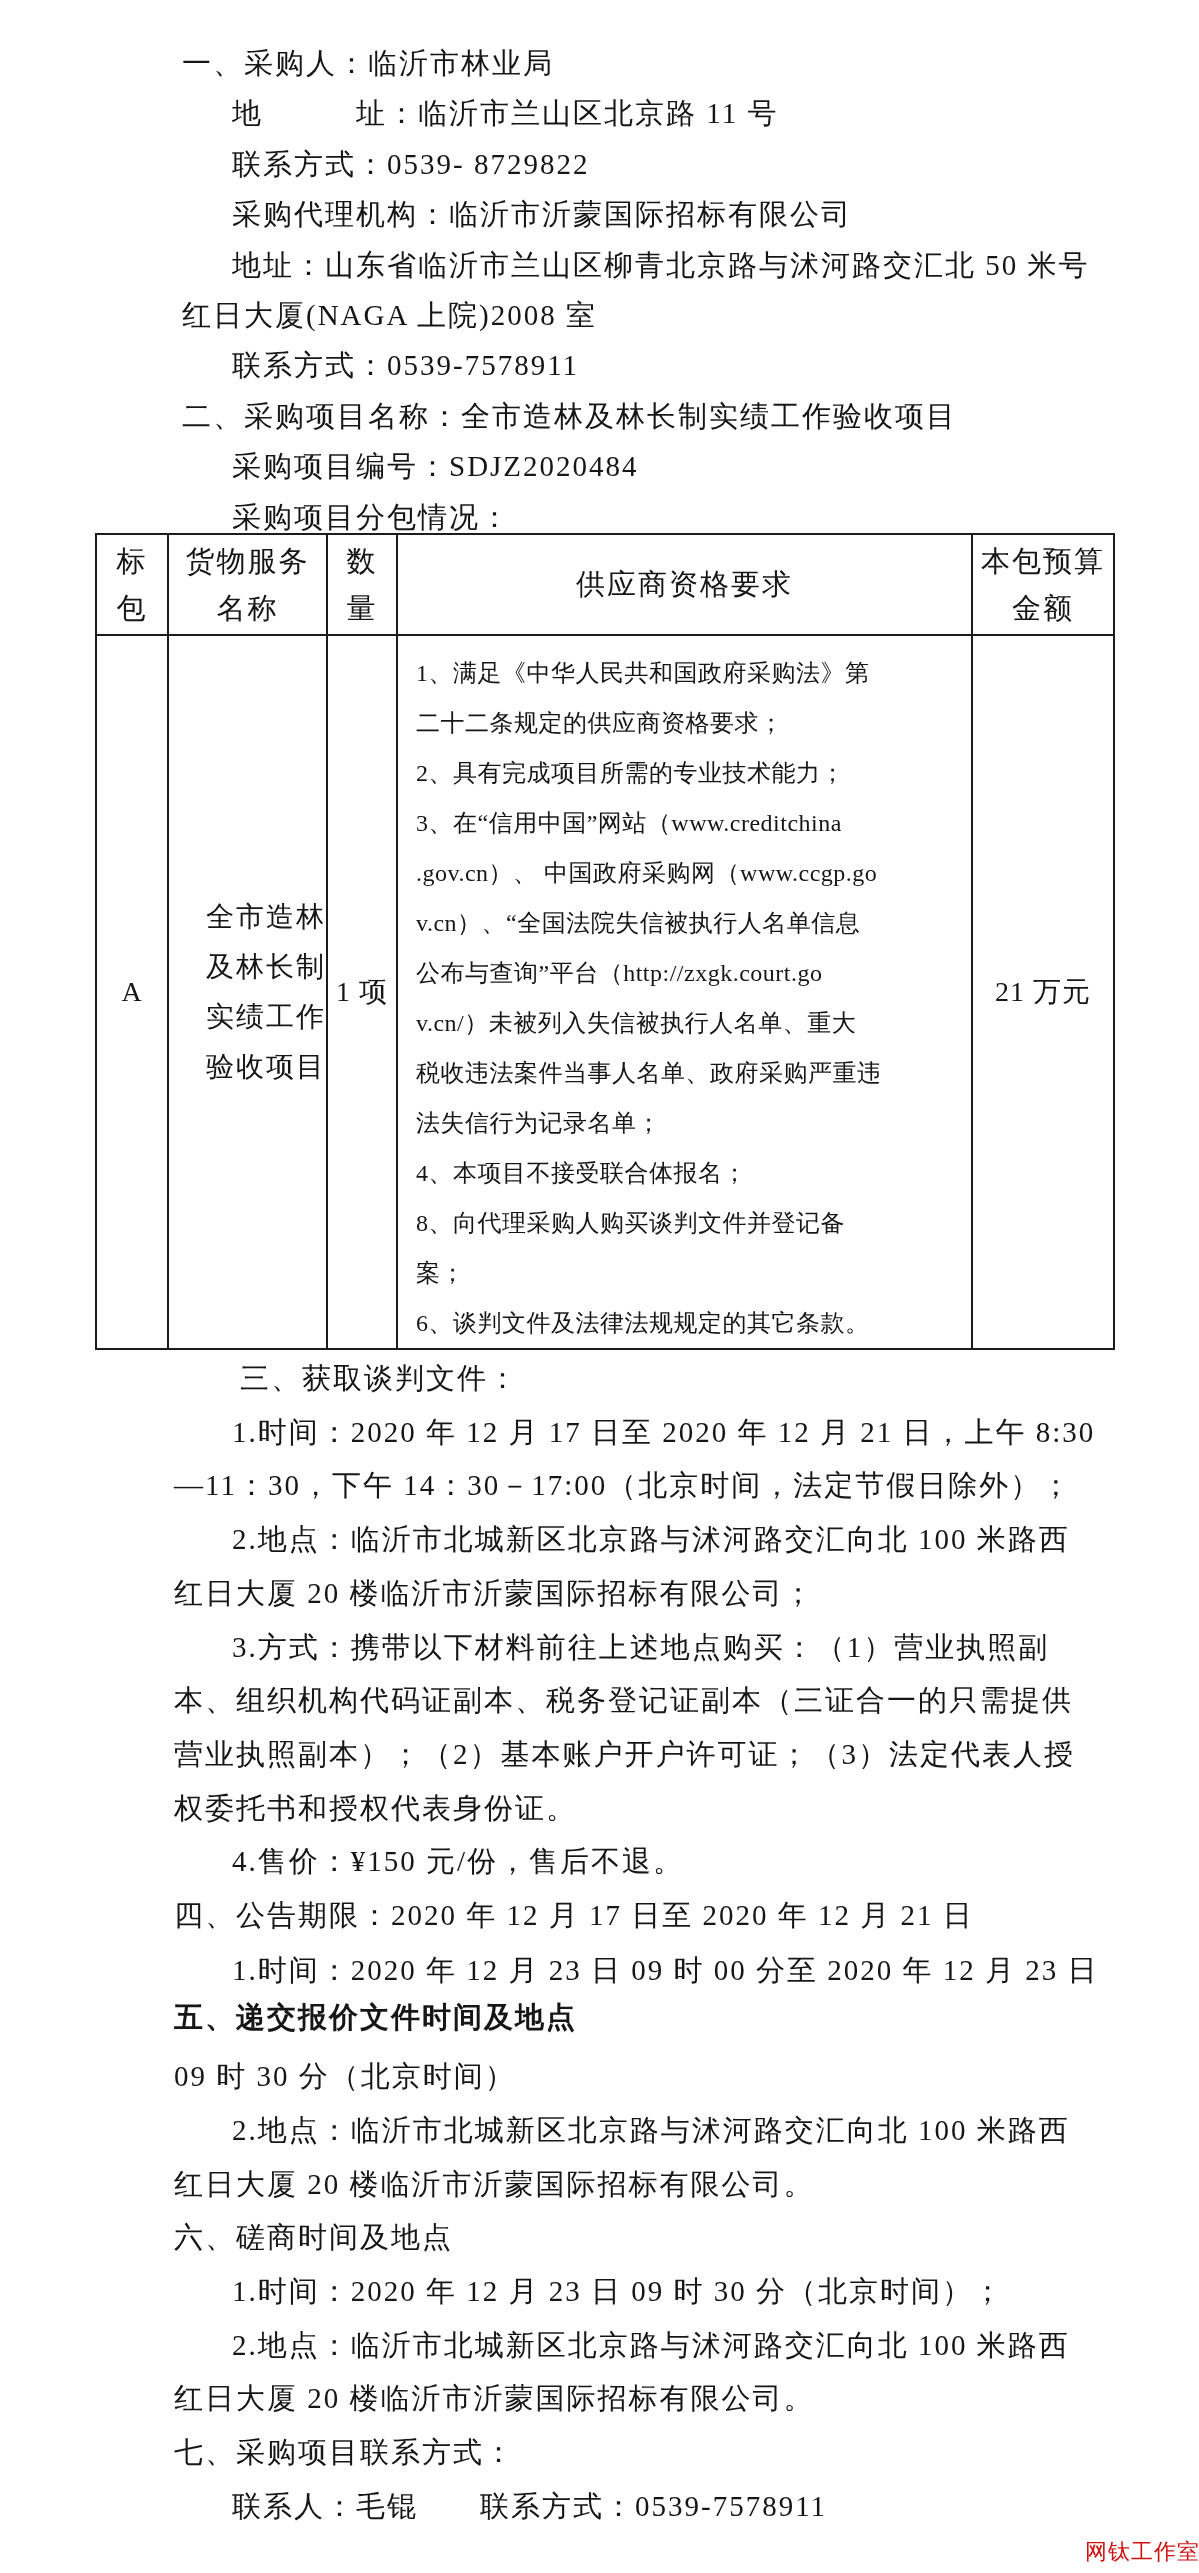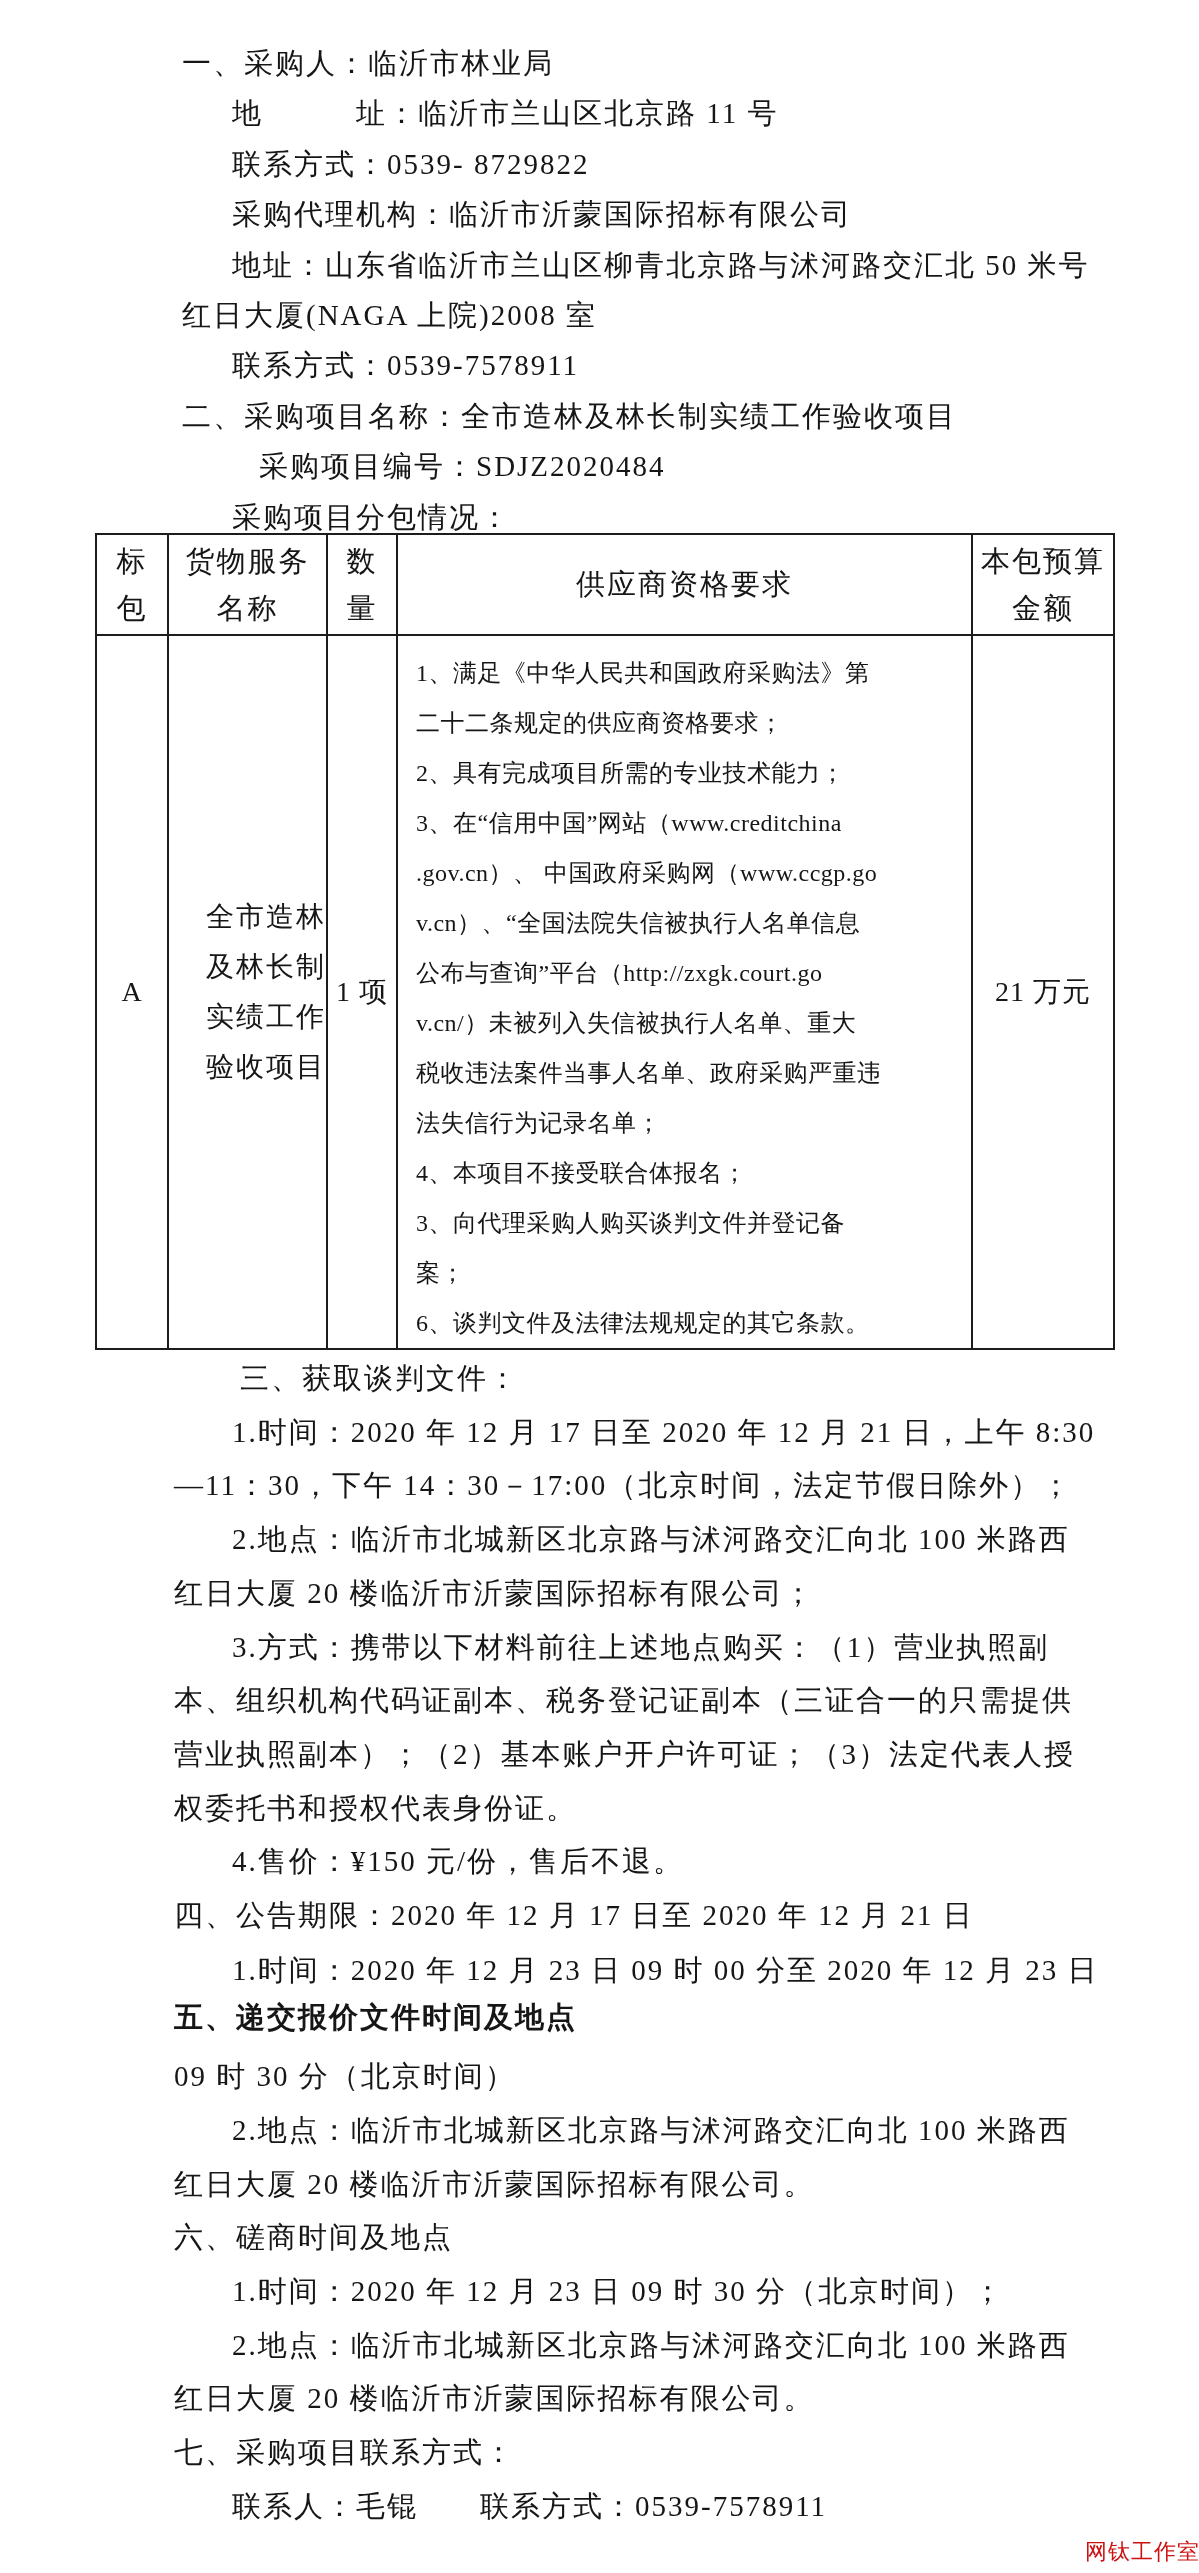--- a/index.html
+++ b/index.html
@@ -50,21 +50,21 @@
 
   <div id="intro-section">
       <div class="tline ind-section" style="top: 46px;">一、采购人：临沂市林业局</div>
       <div class="tline ind-item" style="top: 96px;">地　　　址：临沂市兰山区北京路 11 号</div>
       <div class="tline ind-item" style="top: 147px;">联系方式：0539- 8729822</div>
       <div class="tline ind-item" style="top: 197px;">采购代理机构：临沂市沂蒙国际招标有限公司</div>
       <div class="tline ind-item" style="top: 248px;">地址：山东省临沂市兰山区柳青北京路与沭河路交汇北 50 米号</div>
       <div class="tline ind-section" style="top: 298px;">红日大厦(NAGA 上院)2008 室</div>
       <div class="tline ind-item" style="top: 348px;">联系方式：0539-7578911</div>
       <div class="tline ind-section" style="top: 399px;">二、采购项目名称：全市造林及林长制实绩工作验收项目</div>
-      <div class="tline ind-item" style="top: 449px; margin-left: 27px;">采购项目编号：SDJZ2020484</div>
+      <div class="tline ind-item" style="top: 449px;">采购项目编号：SDJZ2020484</div>
       <div class="tline ind-item" style="top: 500px;">采购项目分包情况：</div>
     </div>
 
   <table class="pkg-table">
     <thead id="pkg-table-head">
         <tr>
           <th class="th-cell" style="width: 70px;">
             <div class="hline">标</div>
             <div class="hline">包</div>
           </th>
@@ -101,21 +101,21 @@
             <div class="rline">二十二条规定的供应商资格要求；</div>
             <div class="rline">2、具有完成项目所需的专业技术能力；</div>
             <div class="rline">3、在“信用中国”网站（www.creditchina</div>
             <div class="rline">.gov.cn）、 中国政府采购网（www.ccgp.go</div>
             <div class="rline">v.cn）、“全国法院失信被执行人名单信息</div>
             <div class="rline">公布与查询”平台（http://zxgk.court.go</div>
             <div class="rline">v.cn/）未被列入失信被执行人名单、重大</div>
             <div class="rline">税收违法案件当事人名单、政府采购严重违</div>
             <div class="rline">法失信行为记录名单；</div>
             <div class="rline">4、本项目不接受联合体报名；</div>
-            <div class="rline">3、向代理采购人购买谈判文件并登记备</div>
+            <div class="rline">8、向代理采购人购买谈判文件并登记备</div>
             <div class="rline">案；</div>
             <div class="rline">6、谈判文件及法律法规规定的其它条款。</div>
           </td>
           <td class="cell-center">21 万元</td>
         </tr>
       </tbody>
   </table>
 
   <div id="details-section">
       <div class="tline ind-section3" style="top: 1361px;">三、获取谈判文件：</div>

